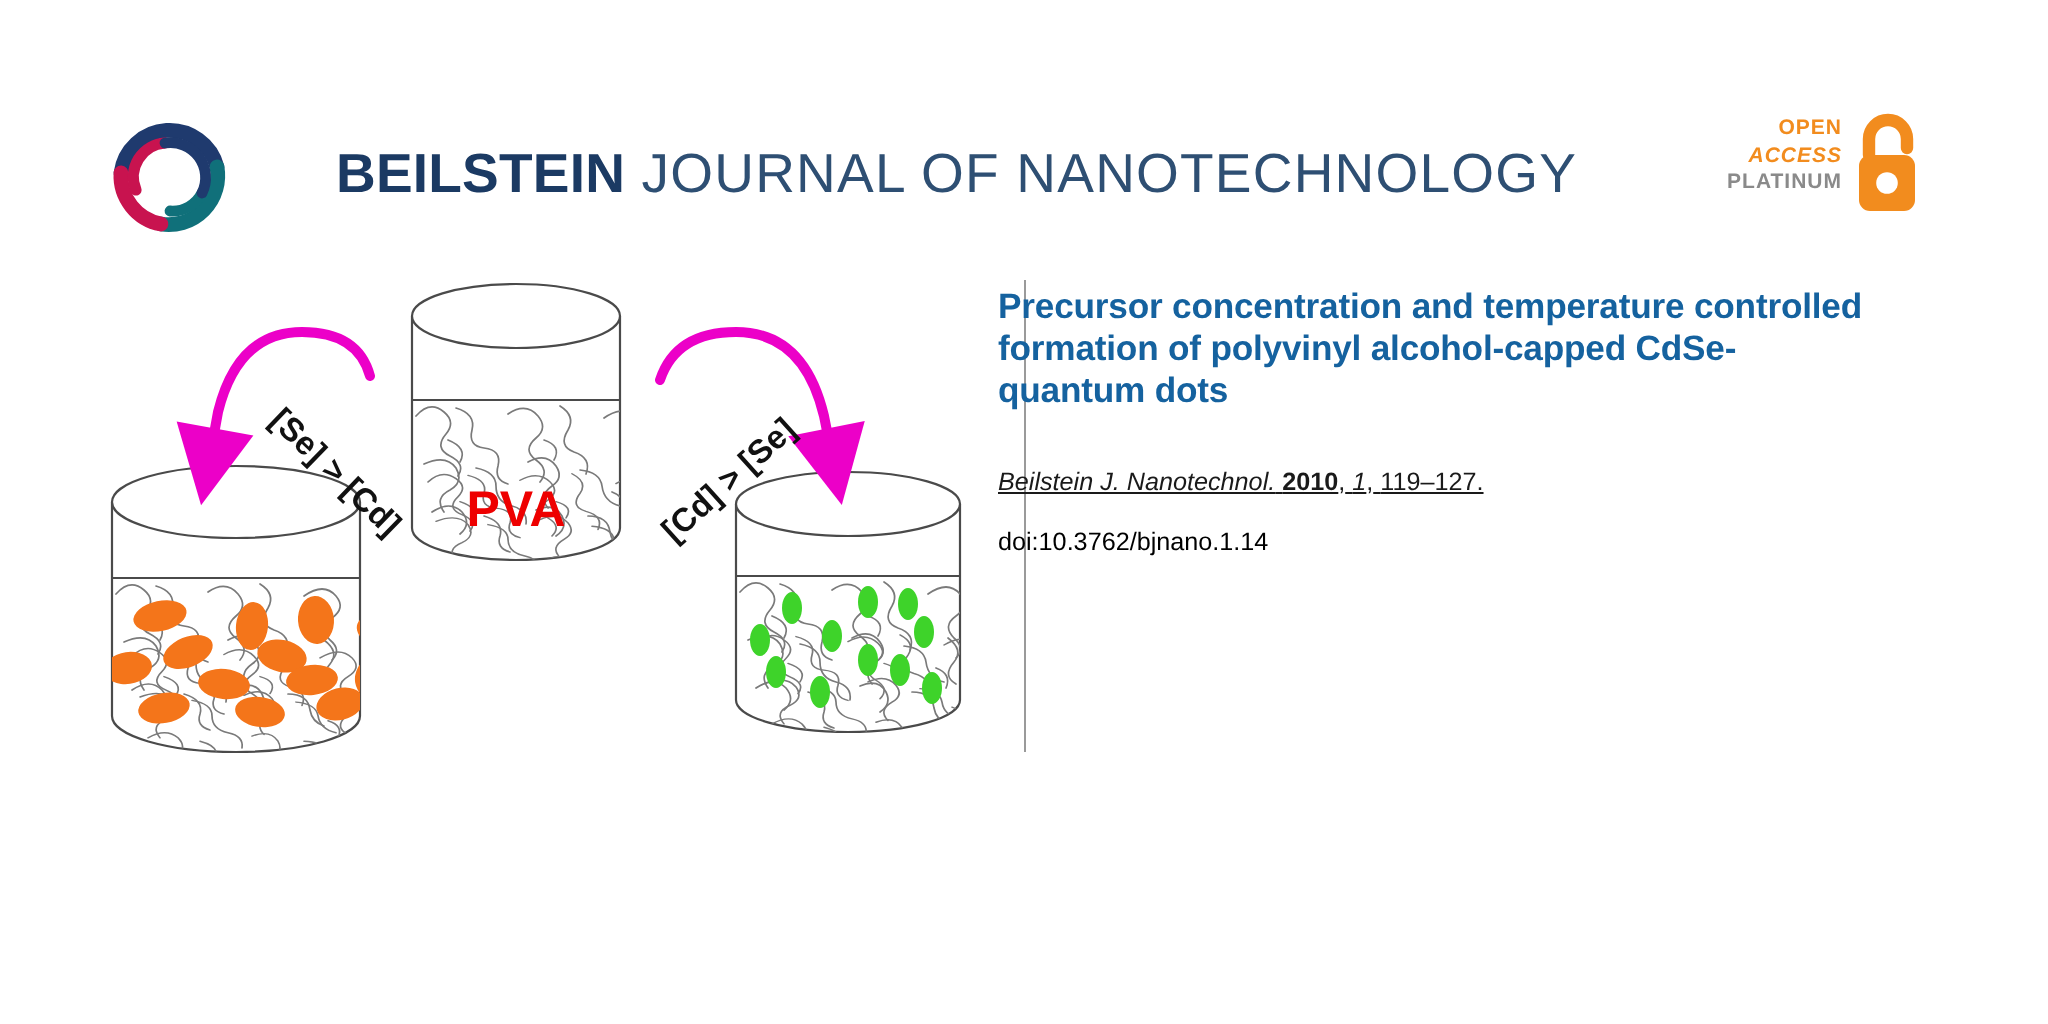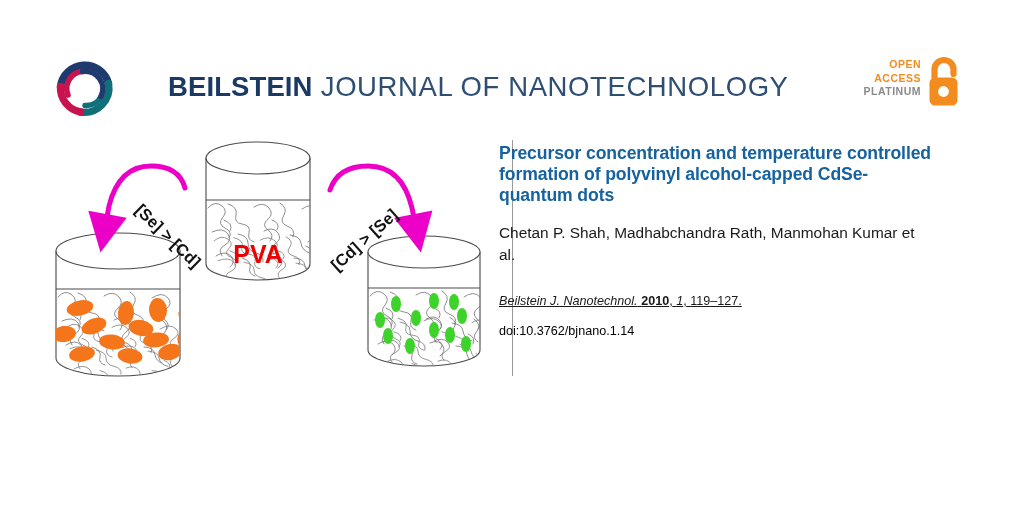--- a/index.html
+++ b/index.html
@@ -16,21 +16,21 @@
   .wordmark{position:absolute;left:126px;top:70px;height:34px;
             white-space:nowrap;font-size:27.5px;letter-spacing:.2px;line-height:34px;margin-left:42px;}
   .wm-bold{font-weight:bold;color:#1b3a63;letter-spacing:.1px;}
   .wm-light{font-weight:400;color:#2e4f73;letter-spacing:.6px;}
 
   
   .oa-badge{position:absolute;left:863px;top:56px;width:104px;height:56px;}
   .oa-text{position:absolute;right:46px;top:2px;text-align:right;
            font-size:10.5px;font-weight:bold;line-height:13.6px;letter-spacing:.5px;}
   .oa-open{color:#f28c1e;}
-  .oa-access{color:#f28c1e;}
+  .oa-access{color:#f28c1e;font-style:italic;}
   .oa-platinum{color:#8a8a8a;margin-left:33px;}
   .oa-lock{position:absolute;right:0;top:0;width:42px;height:54px;}
 
   
   .divider{position:absolute;left:512px;top:140px;width:1px;height:236px;background:#9a9a9a;}
 
   
   .figure{position:absolute;left:30px;top:136px;width:470px;height:254px;}
   .figure svg{display:block;}
 
@@ -205,20 +205,19 @@
       <g>
         <path d="M300 54 q8 -24 38 -24 q34 0 44 42 l4 20" fill="none" stroke="#ec00c8" stroke-width="5" stroke-linecap="round" marker-end="url(#ah)"></path>
         <text x="338" y="108" font-family="Liberation Sans, sans-serif" font-size="16.5" font-weight="bold" fill="#111" transform="rotate(-42 338 108)" text-anchor="middle">[Cd] &gt; [Se]</text>
       </g>
     </svg>
   </div>
 
   <div class="meta">
     <h1 class="art-title">Precursor concentration and temperature controlled formation of polyvinyl alcohol-capped CdSe-quantum dots</h1>
 
-    <p class="art-authors">Chetan P. Shah, Madhabchandra Rath, Manmohan Kumar et al.</p>
 
     <p class="art-citation"><span>Beilstein J. Nanotechnol.</span><span class="cit-plain">&nbsp;</span><span class="cit-year">2010</span><span class="cit-plain">,</span><span class="cit-plain">&nbsp;</span><span class="cit-vol">1</span><span class="cit-plain">,</span><span class="cit-plain">&nbsp;</span><span class="cit-plain">119–127.</span></p>
 
     <p class="art-doi">doi:10.3762/bjnano.1.14</p>
   </div>
 
 </div>
 
 </body></html>

